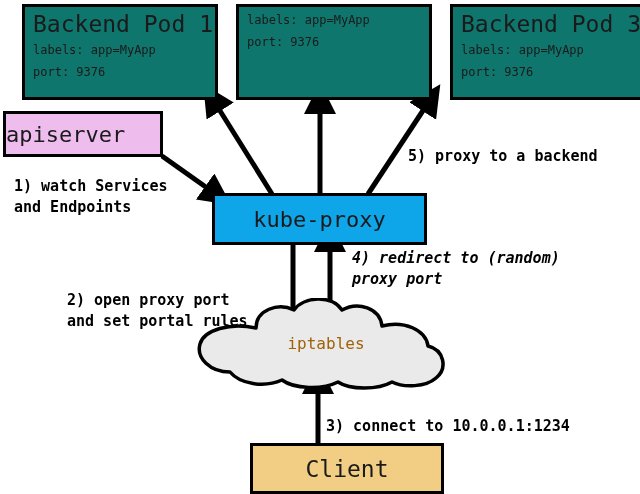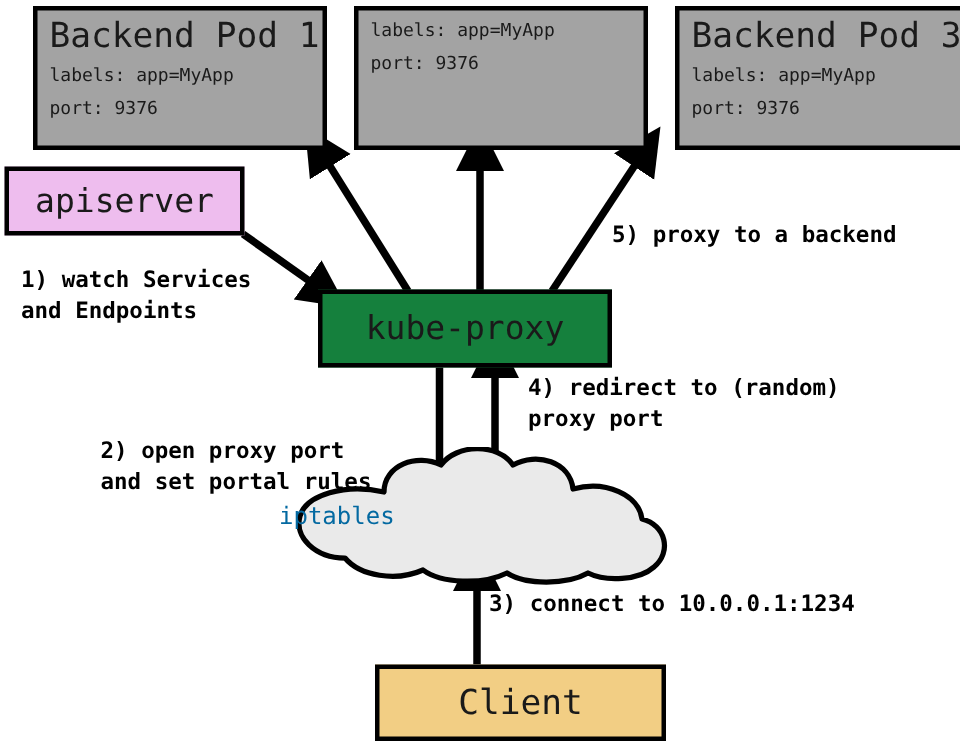--- a/index.html
+++ b/index.html
@@ -15,47 +15,47 @@
     overflow: hidden;
     font-family: "DejaVu Sans Mono", monospace;
   }
   .box {
     position: absolute;
     border: 3px solid #000000;
     box-sizing: border-box;
     z-index: 5;
   }
   .pod {
-    background: #a3a3a3;
+    background: #0f766e;
     padding: 2px 8px 0 8px;
   }
   .pod-title {
     font-size: 23px;
     line-height: 30px;
     color: #1a1a1a;
     letter-spacing: 0px;
     white-space: nowrap;
   }
   .pod-line {
     font-size: 12px;
     line-height: 22px;
     color: #1a1a1a;
     white-space: nowrap;
   }
   #apiserver-box {
     left: 3px; top: 111px; width: 160px; height: 46px;
     background: #EEBDEE;
-    display: flex; align-items: center; justify-content: center;
+    display: flex; align-items: center; justify-content: flex-start;
   }
   #apiserver-label {
     font-size: 22px; color: #1a1a1a; white-space: nowrap;
   }
   #kubeproxy-box {
-    left: 212px; top: 193px; width: 196px; height: 52px;
-    background: #15803d;
+    left: 212px; top: 193px; width: 215px; height: 52px;
+    background: #0ea5e9;
     display: flex; align-items: center; justify-content: center;
   }
   #kubeproxy-label {
     font-size: 22px; color: #1a1a1a; white-space: nowrap;
   }
   #client-box {
     left: 220px; top: 443px; width: 194px; height: 51px;
     background: #F2CE84;
     display: flex; align-items: center; justify-content: center; margin-left: 30px;
   }
@@ -63,23 +63,23 @@
     font-size: 23px; color: #1a1a1a; white-space: nowrap;
   }
   #cloud-wrap {
     position: absolute;
     left: 186px; top: 298px; width: 280px; height: 92px;
     z-index: 4;
   }
   #cloud-text {
     position: absolute;
     left: 0; top: 36px; width: 280px;
-    text-align: left;
+    text-align: center;
     font-size: 16px;
-    color: #0369a1;
+    color: #a16207;
     z-index: 6;
   }
   .note {
     position: absolute;
     font-family: "DejaVu Sans Mono", monospace;
     font-weight: bold;
     font-size: 15px;
     line-height: 21px;
     color: #000000;
     white-space: pre;
@@ -165,20 +165,20 @@
   <div class="box" id="client-box">
     <span id="client-label">Client</span>
   </div>
 
   <div class="note" style="left:14px; top:176px;">1) watch Services
 and Endpoints</div>
 
   <div class="note" style="left:67px; top:247px;margin-top:43px;">2) open proxy port
 and set portal rules</div>
 
-  <div class="note" style="left:326px; top:392px;">3) connect to 10.0.0.1:1234</div>
+  <div class="note" style="left:326px; top:416px;">3) connect to 10.0.0.1:1234</div>
 
-  <div class="note" style="left:352px; top:248px;">4) redirect to (random)
+  <div class="note" style="left:352px; top:248px;font-style:italic;">4) redirect to (random)
 proxy port</div>
 
   <div class="note" style="left:408px; top:146px;">5) proxy to a backend</div>
 
 </div>
 
 </body></html>

